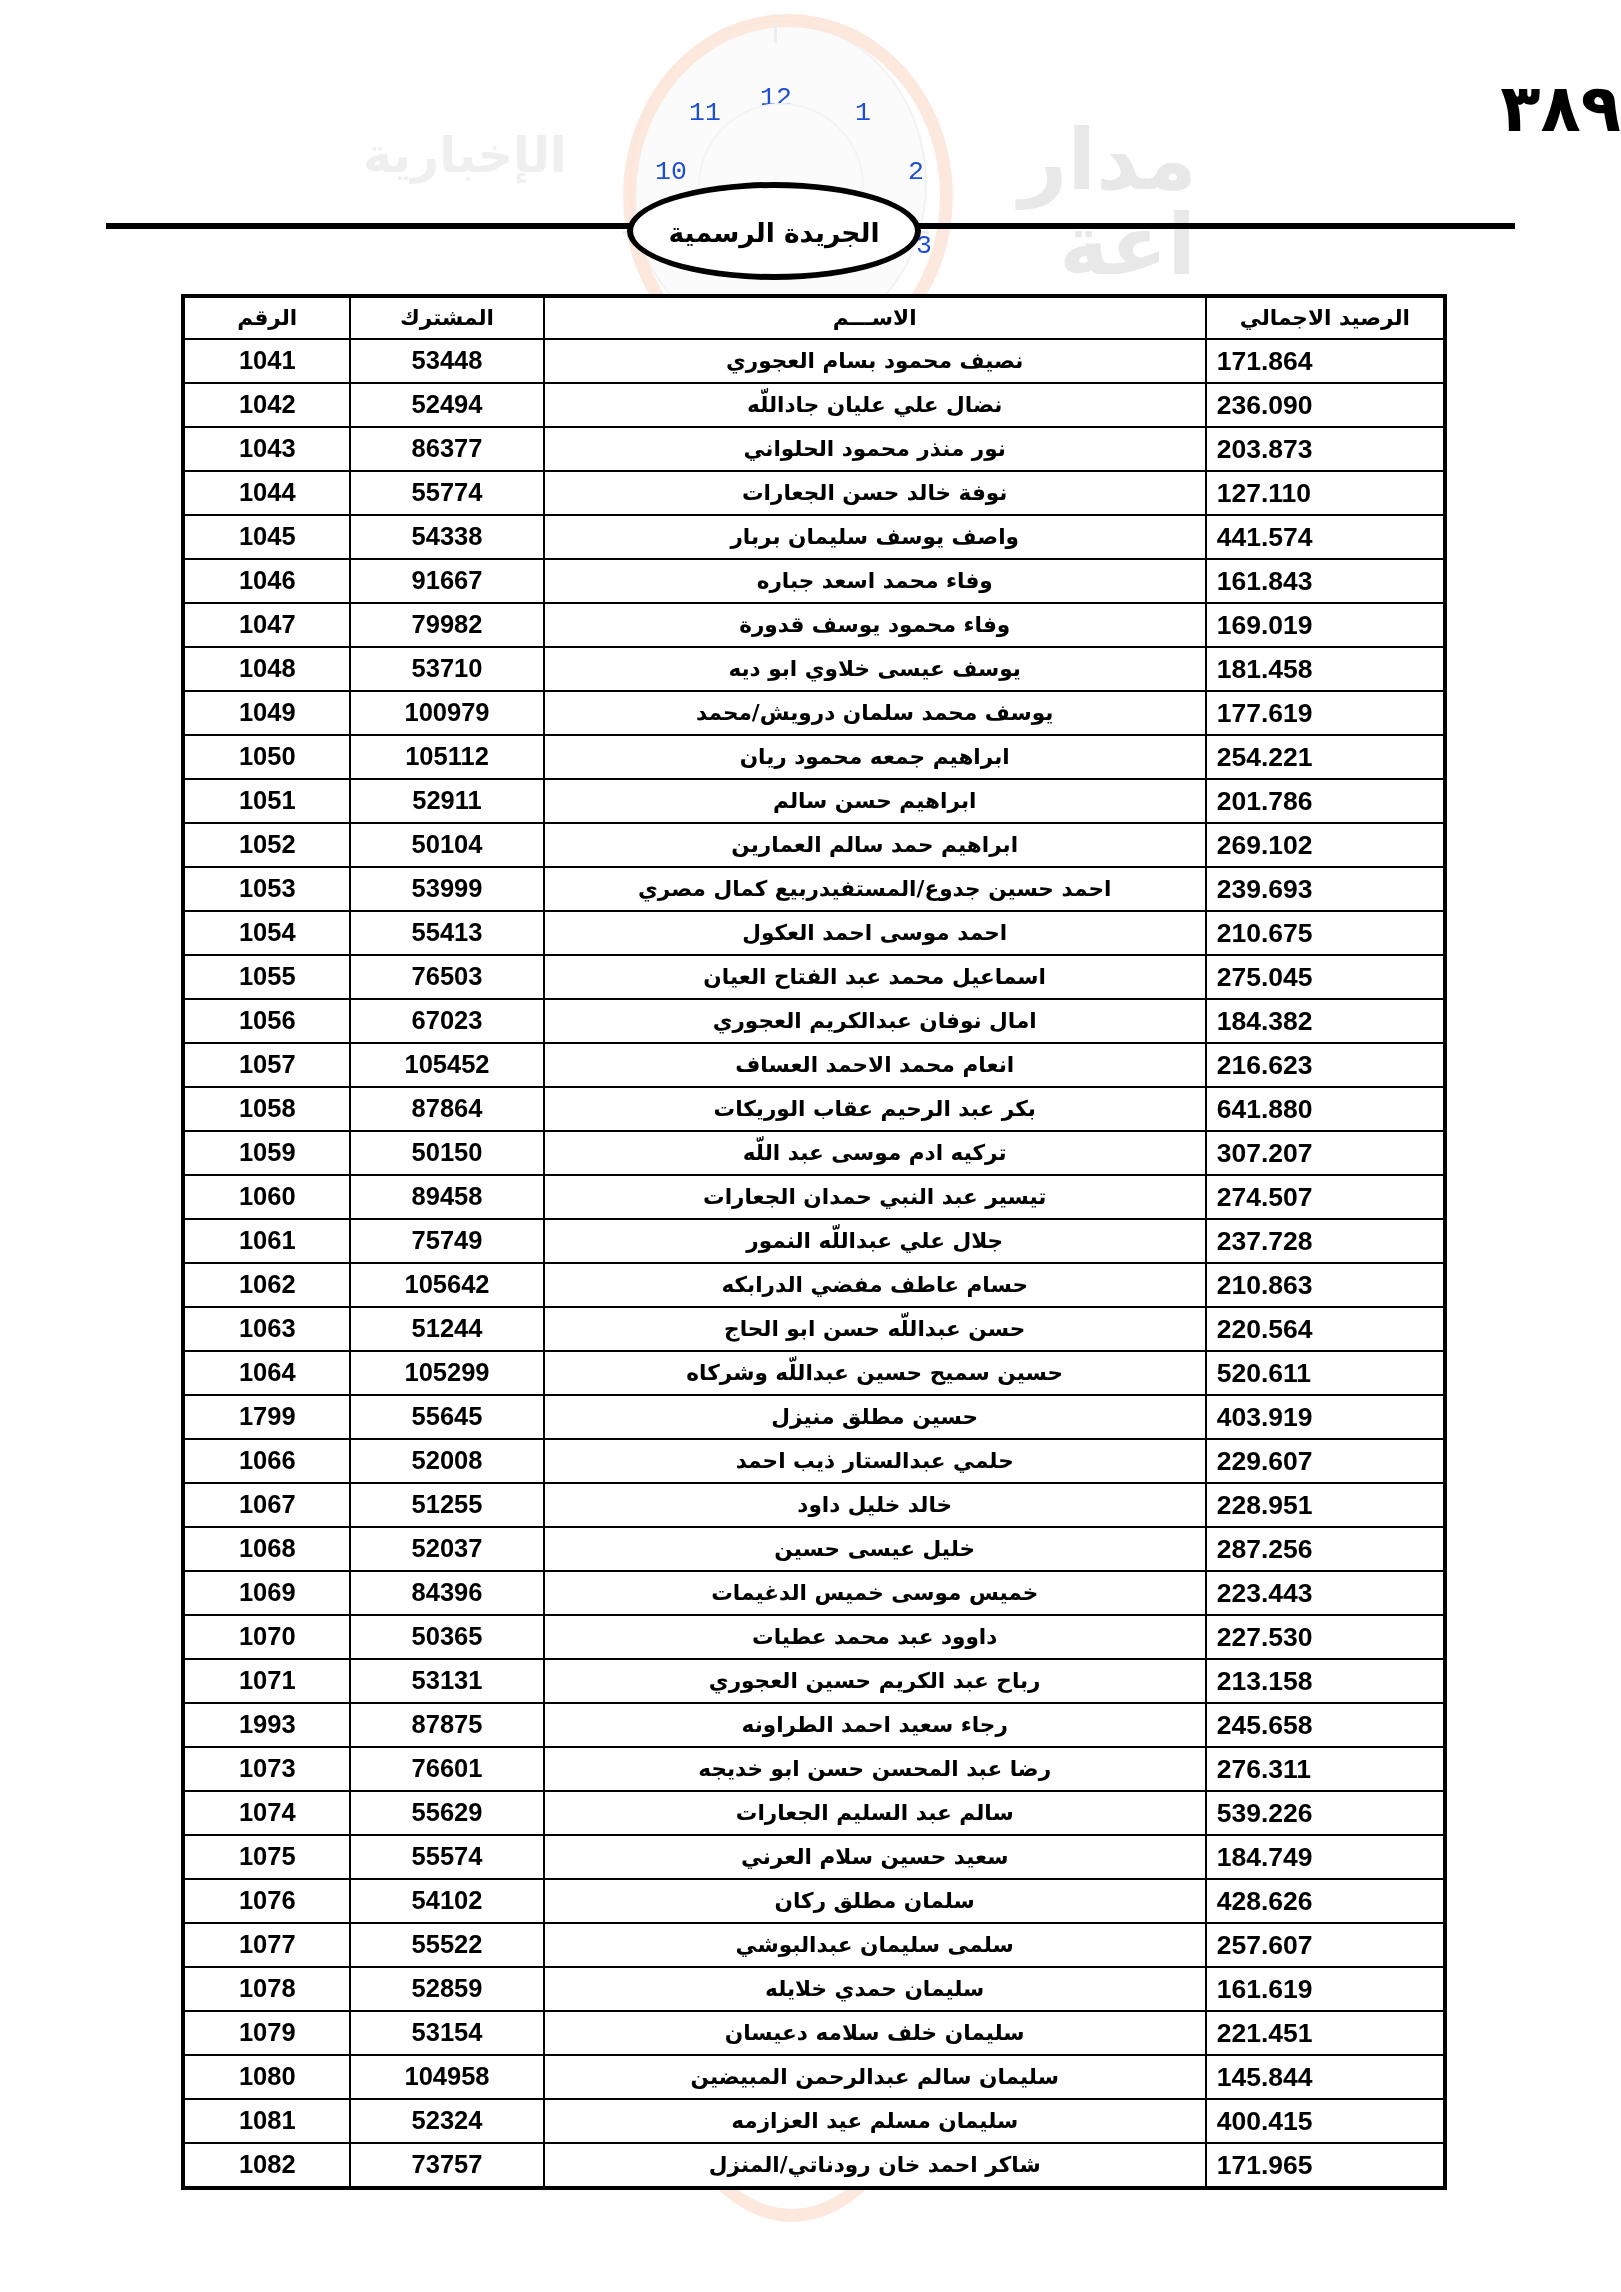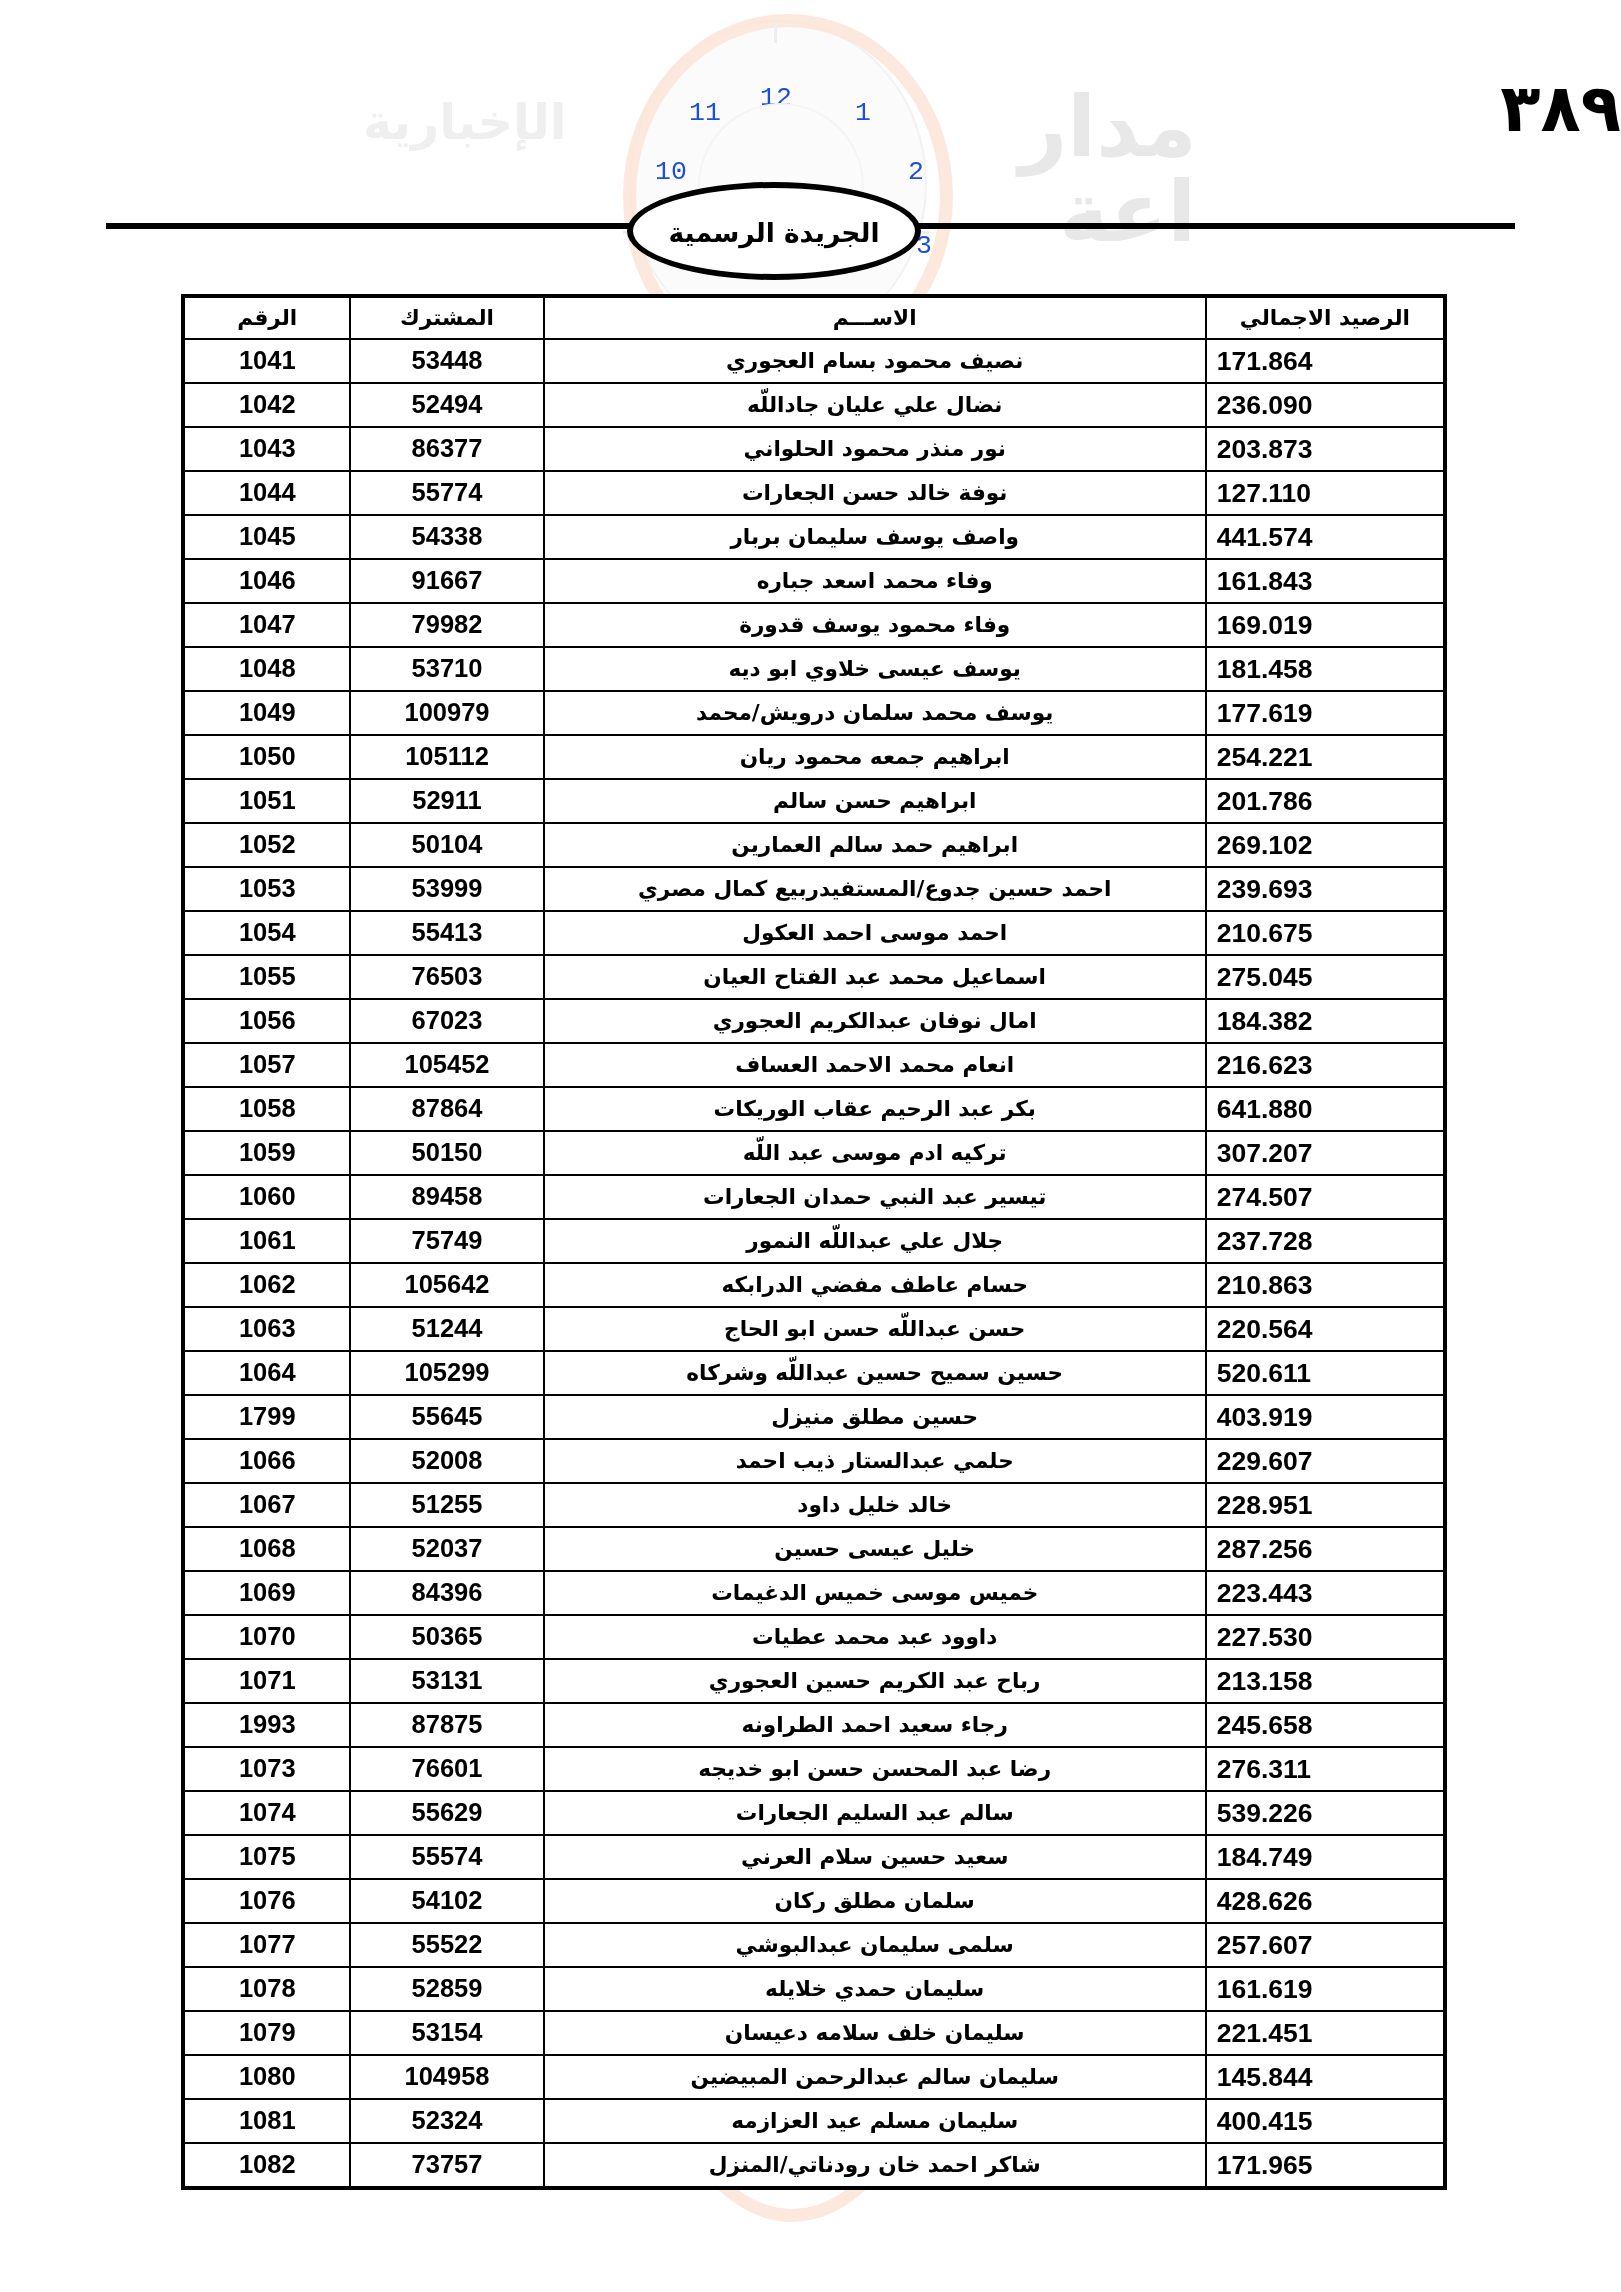--- a/index.html
+++ b/index.html
@@ -47,20 +47,21 @@
     position: absolute;
     background: #eeeeee;
   }
   .wm-text {
     position: absolute;
     color: #efefef;
     font-weight: bold;
     font-family: "DejaVu Sans", sans-serif;
     white-space: nowrap;
     letter-spacing: 1px;
+    margin-top: 33px;
   }
   .wm-text.dark { color: #e8e8e8; }
   .wm-circle-v {
     position: absolute;
     border-radius: 50%;
     border: 2.9px solid #f4f4f4;
   }
 
   
   #page-number {

